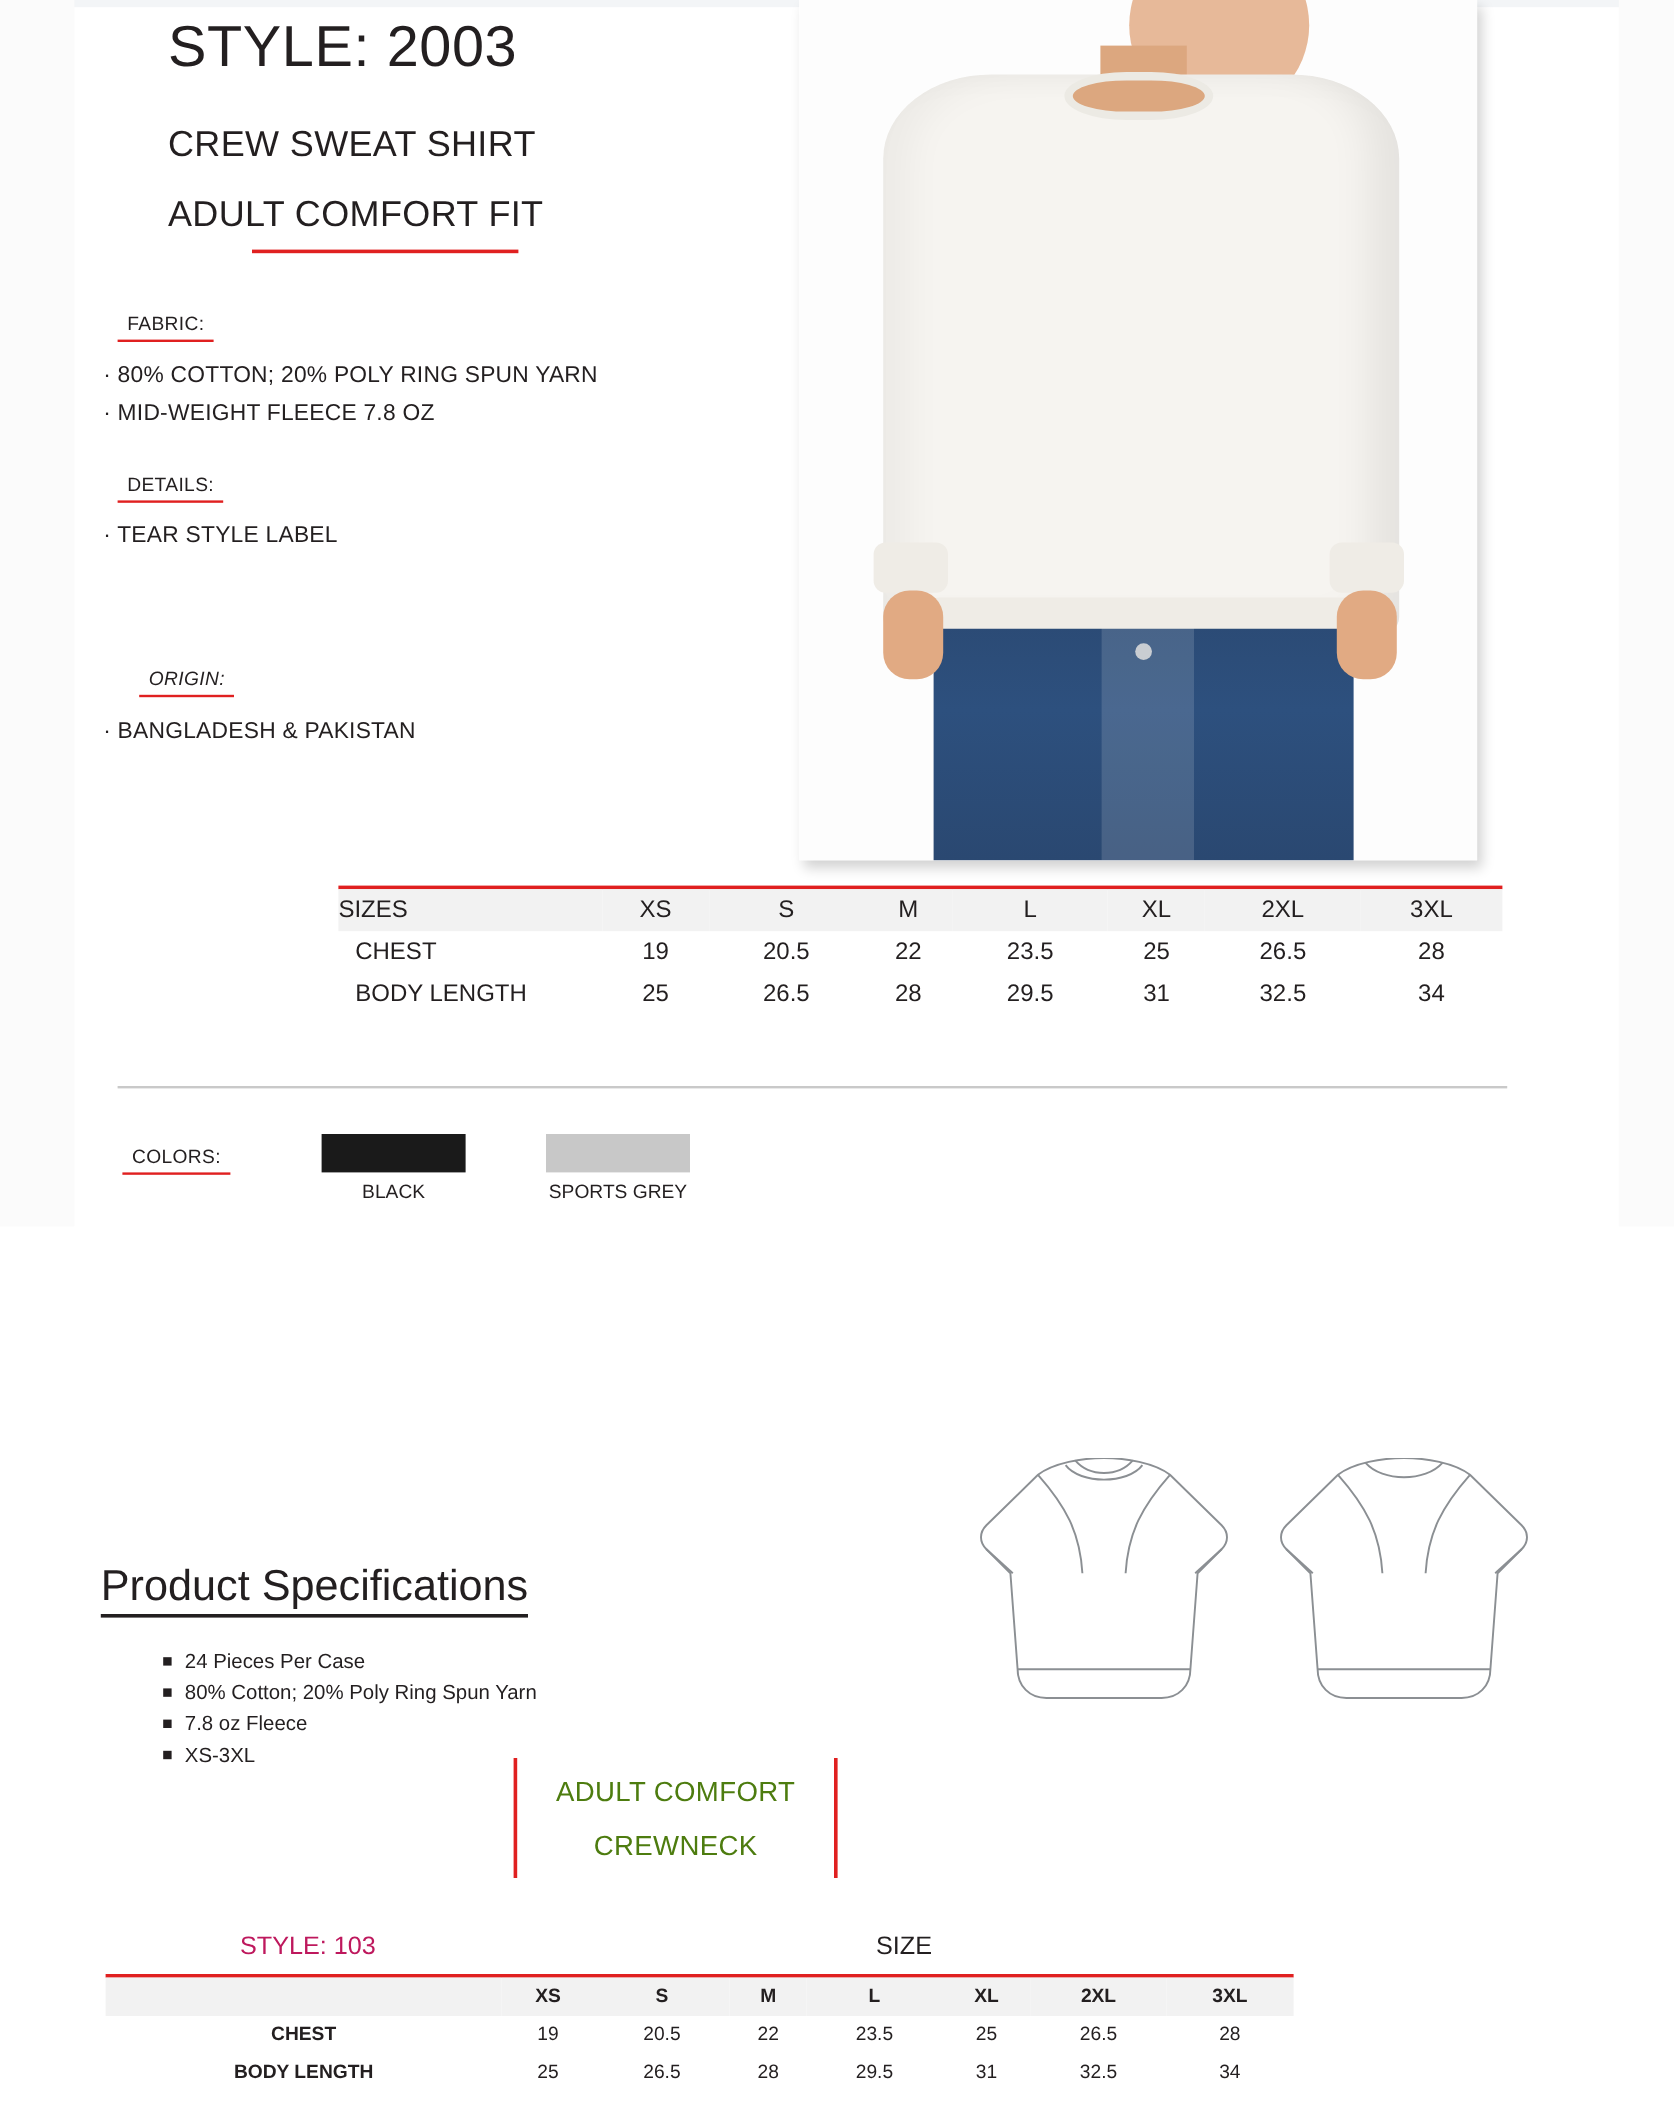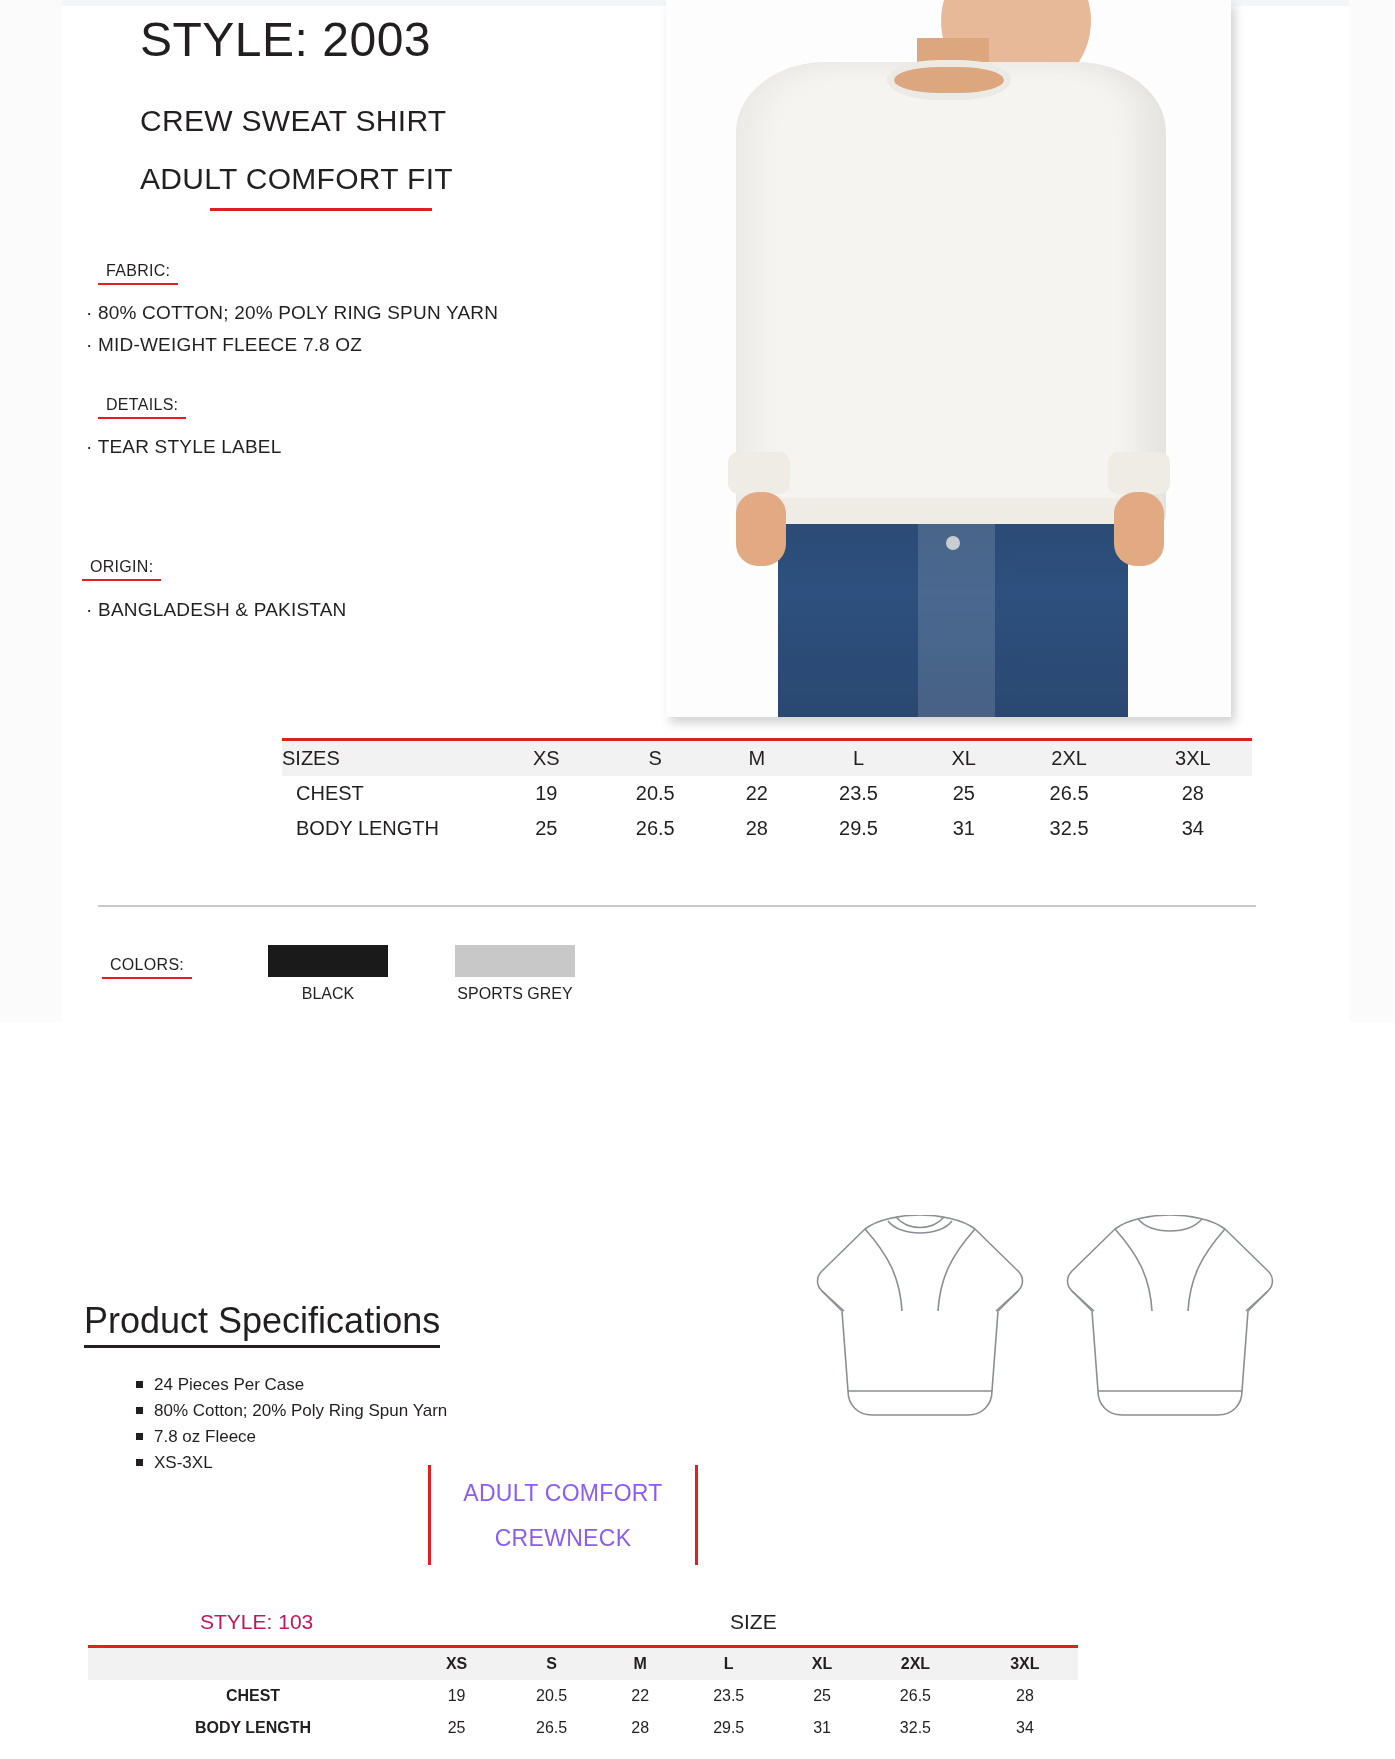--- a/index.html
+++ b/index.html
@@ -55,21 +55,21 @@
   }
   .bullets {
     position: absolute;
     font-size: 19px; line-height: 32px; color: #231f20;
     letter-spacing: 0.2px;
   }
   .lbl-fabric { left: 98px; top: 262px; }
   .bul-fabric { left: 86px; top: 297px; }
   .lbl-details { left: 98px; top: 396px; }
   .bul-details { left: 86px; top: 431px; }
-  .lbl-origin { left: 82px; top: 558px; }
+  .lbl-origin { left: 116px; top: 558px; font-style: italic; }
   .bul-origin { left: 86px; top: 594px; }
 
   
   .photo-wrap {
     position: absolute; left: 666px; top: 0px;
     width: 565px; height: 717px;
     background: #ffffff;
     box-shadow: 4px 6px 10px rgba(0,0,0,0.18);
     overflow: hidden;
   }
@@ -186,21 +186,21 @@
   .acc-box {
     position: absolute; left: 428px; top: 1465px; width: 270px; height: 100px;
   }
   .acc-bar-l, .acc-bar-r {
     position: absolute; top: 0; width: 3px; height: 100px; background: #e02020;
   }
   .acc-bar-l { left: 0; }
   .acc-bar-r { right: 0; }
   .acc-text {
     position: absolute; left: 0; top: 6px; width: 270px; text-align: center;
-    font-size: 23px; line-height: 45px; color: #8b5cf6; letter-spacing: 0.3px;
+    font-size: 23px; line-height: 45px; color: #4d7c0f; letter-spacing: 0.3px;
   }
 
   
   .style103 {
     position: absolute; left: 200px; top: 1610px;
     font-size: 21px; color: #be185d;
   }
   .size-word {
     position: absolute; left: 730px; top: 1610px;
     font-size: 21px; color: #231f20;

